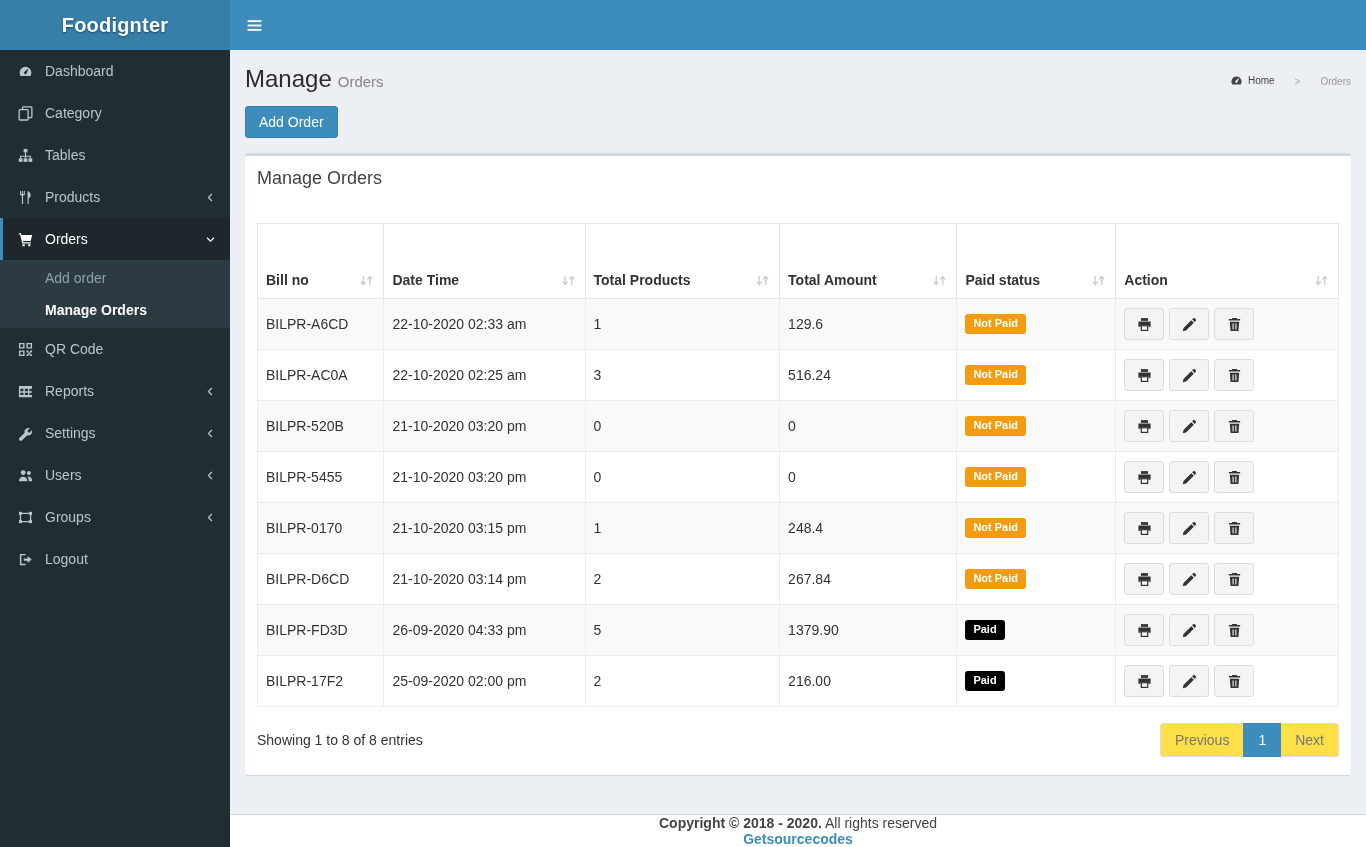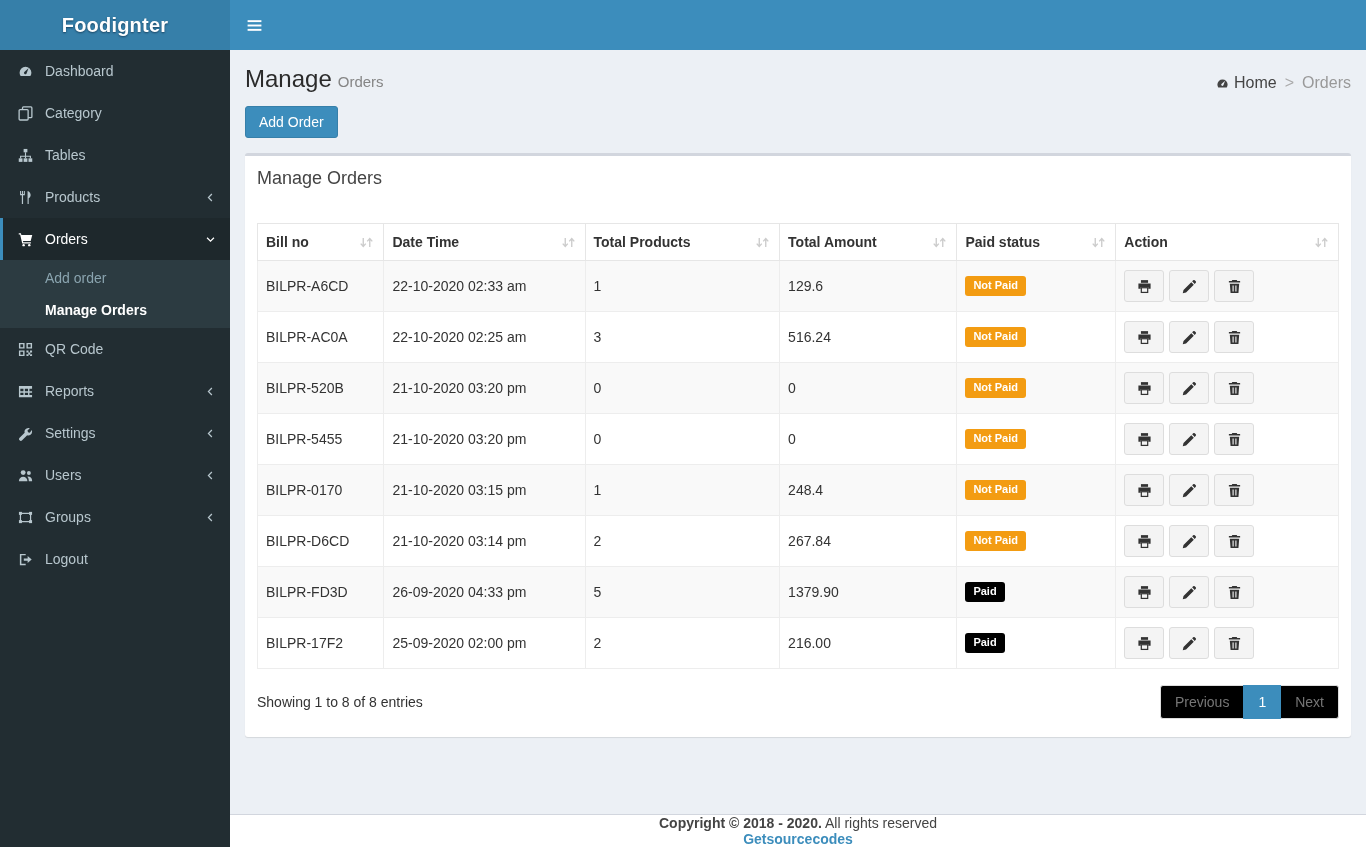--- a/index.html
+++ b/index.html
@@ -38,21 +38,21 @@
   
   .main { flex:1; display:flex; flex-direction:column; min-width:0; }
   .navbar { height:50px; background:#3c8dbc; display:flex; align-items:center; flex-shrink:0; }
   .burger { background:transparent; border:none; padding:0 16px; height:50px; cursor:pointer; color:#fff; display:flex; align-items:center; }
   .burger svg { width:17px; height:17px; display:block; }
 
   .content-wrapper { flex:1; background:#ecf0f5; }
   .content-header { display:flex; justify-content:space-between; align-items:flex-start; padding:15px 15px 0 15px; }
   .page-title { margin:0; font-size:24px; font-weight:500; color:#2b2b2b; }
   .page-title small { font-size:15px; font-weight:400; color:#858585; margin-left:6px; }
-  .breadcrumb { display:flex; align-items:flex-end; gap:8px; font-size:16px; color:#999; padding-top:9px; }
+  .breadcrumb { display:flex; align-items:flex-end; gap:20px; font-size:10px; color:#999; padding-top:9px; }
   .breadcrumb a { color:#444; text-decoration:none; display:flex; align-items:center; gap:5px; cursor:pointer; }
   .crumb-ic svg { width:13px; height:13px; display:block; color:#444; }
   .crumb-sep { color:#aaa; }
 
   .btn-add {
     margin:13px 15px 15px 15px; background:#3c8dbc; border:1px solid #367fa9; color:#fff;
     font-size:14px; padding:7px 13px; border-radius:3px; cursor:pointer;
     font-family:inherit;
   }
 
@@ -71,21 +71,21 @@
     color:#444; font-size:13px; padding:0 4px; font-family:inherit; cursor:pointer;
   }
   .search-box { display:flex; align-items:center; gap:8px; color:#333; }
   .search-box input { width:148px; height:30px; border:1px solid #aaa; border-radius:1px; padding:0 7px; font-family:inherit; font-size:13px; }
 
   table.orders { width:100%; border-collapse:collapse; font-size:14px; color:#333; }
   table.orders thead th {
     text-align:left; font-weight:bold; padding:10px 8px; border:1px solid #e6e6e6;
     cursor:pointer; white-space:nowrap;
   }
-  .th-inner { display:flex; align-items:center; justify-content:space-between; gap:4px; }
+  .th-inner { display:flex; align-items:center; justify-content:space-between; gap:4px;margin-top:38px; }
   .sort svg { width:17px; height:13px; display:block; color:#ccc; }
   table.orders tbody td { padding:15px 8px; border:1px solid #ededed; vertical-align:middle; }
   table.orders tbody tr:nth-child(odd) { background:#f9f9f9; }
   td.action-cell { padding:9px 8px !important; white-space:nowrap; }
 
   table.orders th:nth-child(1), table.orders td:nth-child(1) { width:11.7%; }
   table.orders th:nth-child(2), table.orders td:nth-child(2) { width:18.6%; }
   table.orders th:nth-child(3), table.orders td:nth-child(3) { width:18.0%; }
   table.orders th:nth-child(4), table.orders td:nth-child(4) { width:16.4%; }
   table.orders th:nth-child(5), table.orders td:nth-child(5) { width:14.7%; }
@@ -102,21 +102,21 @@
     display:inline-flex; align-items:center; justify-content:center;
     width:40px; height:32px; background:#f4f4f4; border:1px solid #ddd; border-radius:3px;
     margin-right:5px; cursor:pointer; color:#333; vertical-align:middle;
   }
   .abtn svg { width:15px; height:15px; display:block; }
 
   .table-footer { display:flex; justify-content:space-between; align-items:center; padding:16px 0 4px 0; }
   .dt-info { color:#333; }
   .pagination { display:flex; }
   .page-btn {
-    padding:8px 14px; border:1px solid #ddd; background:#000000; color:#767676;
+    padding:8px 14px; border:1px solid #ddd; background:#fde047; color:#767676;
     font-size:14px; margin-left:-1px; cursor:pointer; font-family:inherit;
   }
   .page-btn:first-child { border-radius:3px 0 0 3px; }
   .page-btn:last-child { border-radius:0 3px 3px 0; }
   .page-btn.active { background:#3c8dbc; border-color:#3c8dbc; color:#fff; position:relative; }
 
   
   .footer {
     background:#fff; border-top:1px solid #d2d6de; 
     display:flex; justify-content:space-between; align-items:center; color:#444; flex-shrink:0;flex-direction:column;

